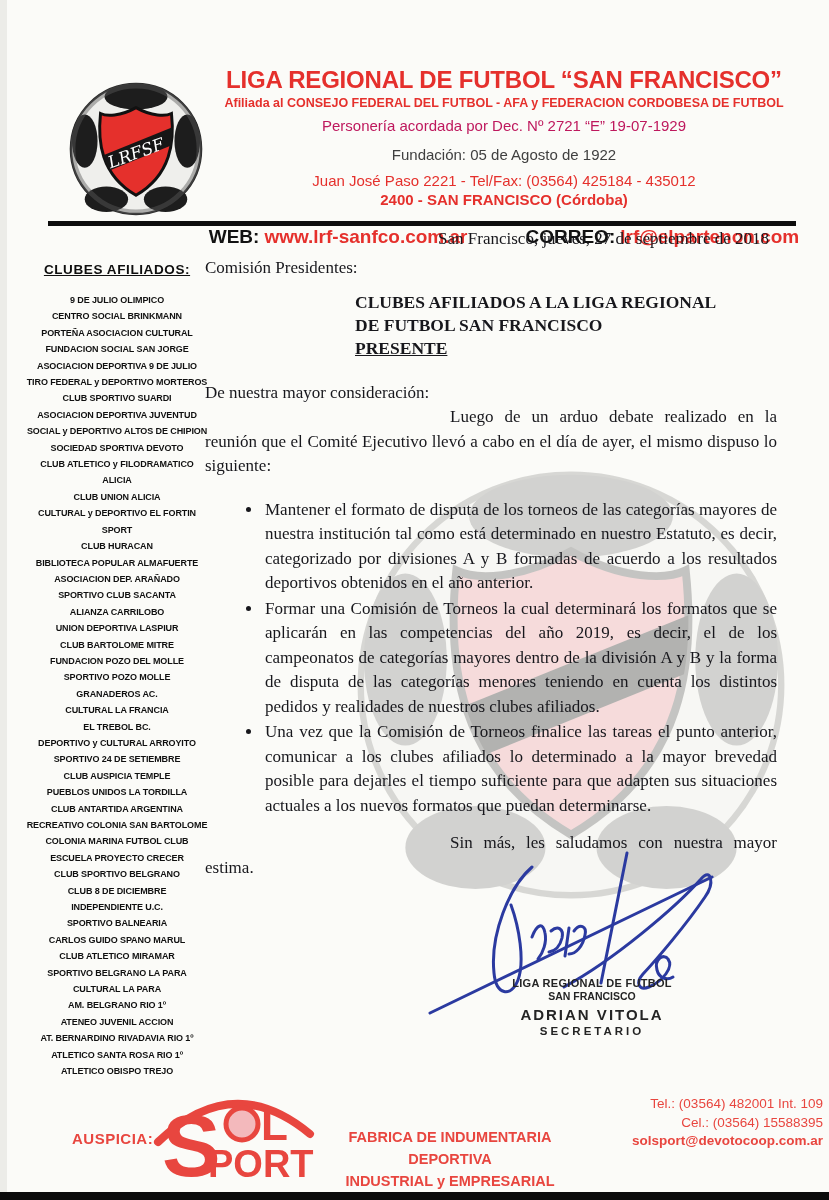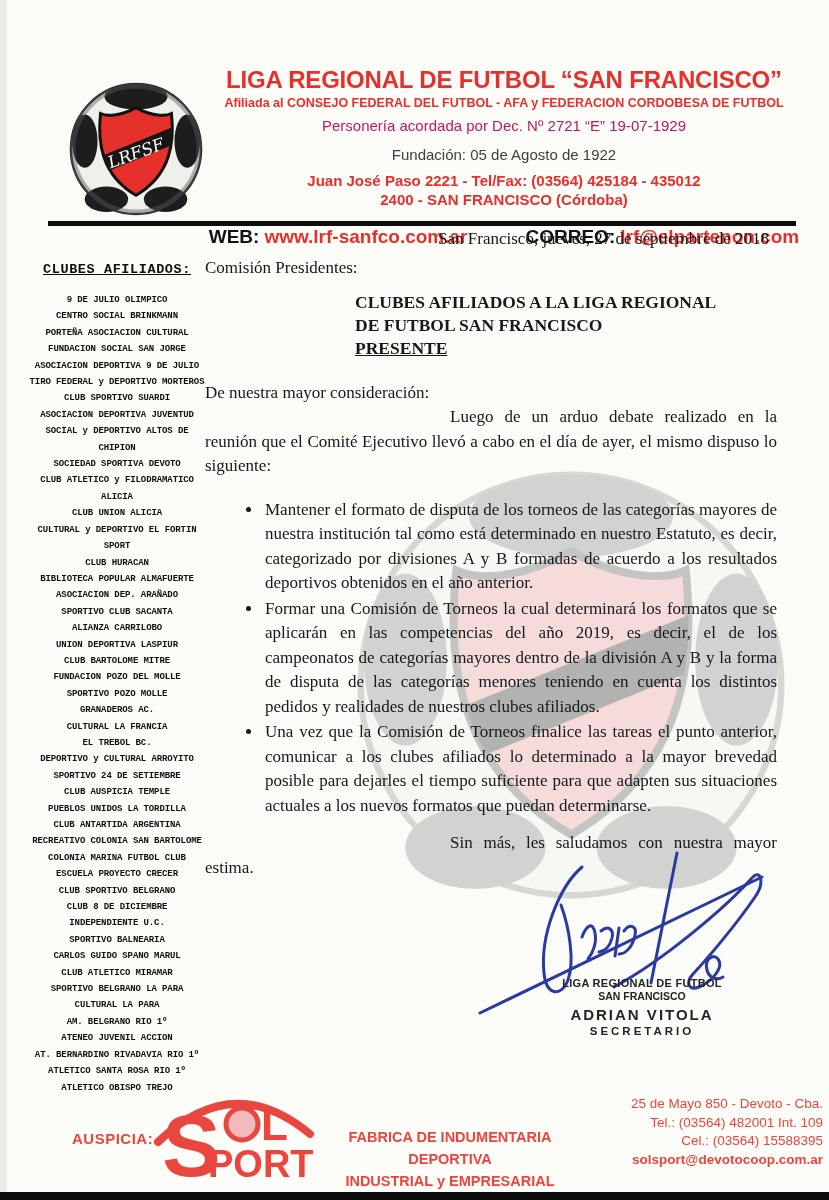--- a/index.html
+++ b/index.html
@@ -19,30 +19,30 @@
   .bottom-bar{position:absolute;left:0;bottom:0;width:100%;height:8px;background:#0b0b0b;}
 
   
   .league-logo{position:absolute;left:66px;top:80px;width:140px;height:138px;}
   .header-text{position:absolute;left:208px;top:66px;width:592px;text-align:center;
     font-family:"Liberation Sans",sans-serif;}
   .h-title{color:var(--accent_red);font-weight:bold;font-size:24px;letter-spacing:-0.2px;line-height:27px;}
   .h-affil{color:var(--accent_red);font-weight:bold;font-size:12.5px;margin-top:3px;}
   .h-pers{color:#be185d;font-size:15px;margin-top:7px;}
   .h-fund{color:#404040;font-size:15px;font-weight:normal;margin-top:12px;}
-  .h-addr{color:var(--accent_red);font-weight:bold;font-size:15px;margin-top:9px;}
+  .h-addr{color:var(--accent_red);font-weight:normal;font-size:15px;margin-top:9px;}
   .h-city{color:var(--accent_red);font-weight:bold;font-size:15px;margin-top:2px;}
   .h-webline{margin-top:18px;font-size:19px;font-weight:bold;display:flex;justify-content:center;gap:58px;text-align:center;}
   .h-webline .lbl{color:#121212;}
   .h-webline .val{color:var(--accent_red);margin-left:5px;}
   .rule{position:absolute;left:48px;top:221px;width:748px;height:5px;background:#0d0d0d;}
 
   
   .sidebar{position:absolute;left:26px;top:260px;width:182px;text-align:center;
-    font-family:Liberation Mono, monospace;z-index:2;}
+    font-family:Liberation Sans, sans-serif;z-index:2;}
   .sidebar-title{display:inline-block;font-weight:bold;font-size:13.5px;letter-spacing:0.6px;
     text-decoration:underline;color:#0e0e0e;margin-bottom:15px;}
   .club-list{list-style:none;margin:0;padding:0;}
   .club-list li{font-size:9px;font-weight:bold;line-height:16.4px;letter-spacing:-0.1px;color:#101010;}
 
   
   .watermark{position:absolute;left:348px;top:462px;width:446px;height:446px;opacity:0.5;z-index:0;}
 
   
   .date-line{position:absolute;right:60px;top:229px;font-size:17px;z-index:1;}
@@ -50,21 +50,21 @@
   .salutation{margin:0;}
   .recipient{margin:10px 0 0 150px;font-weight:bold;font-size:17.5px;line-height:23px;}
   .recipient .underlined{text-decoration:underline;}
   .greeting{margin:21px 0 0 0;}
   .intro{margin:0;text-indent:245px;text-align:justify;}
   ul.bullets{margin:19px 0 0 0;padding:0 0 0 58px;list-style:disc outside;}
   ul.bullets li{text-align:justify;padding-left:2px;margin-bottom:1px;}
   .closing{margin:13px 0 0 0;text-indent:245px;text-align:justify;}
 
   
-  .signature-block{position:absolute;left:464px;top:845px;width:350px;height:215px;z-index:1;}
+  .signature-block{position:absolute;left:414px;top:845px;width:350px;height:215px;z-index:1;}
   .signature-svg{position:absolute;left:0;top:0;width:330px;height:175px;}
   .stamp{position:absolute;left:78px;top:132px;width:200px;text-align:center;
     font-family:"Liberation Sans",sans-serif;color:#242424;}
   .stamp .s1{font-size:11px;font-weight:bold;letter-spacing:0.3px;line-height:13px;}
   .stamp .s2{font-size:10.5px;font-weight:bold;line-height:13px;}
   .stamp .s-name{font-size:15px;font-weight:bold;letter-spacing:2px;line-height:19px;margin-top:2px;}
   .stamp .s-role{font-size:11.5px;font-weight:bold;letter-spacing:3px;line-height:15px;}
 
   
   .footer{position:absolute;left:0;top:1082px;width:829px;height:110px;
@@ -233,20 +233,19 @@
     <text x="113" y="56" font-family="Liberation Sans, sans-serif" font-weight="bold" font-size="44" fill="var(--footer_red)">L</text>
     <text x="60" y="93" font-family="Liberation Sans, sans-serif" font-weight="bold" font-size="38" fill="var(--footer_red)">PORT</text>
   </svg>
 
   <div class="taglines">
     <div>FABRICA DE INDUMENTARIA DEPORTIVA</div>
     <div>INDUSTRIAL y EMPRESARIAL</div>
   </div>
 
   <div class="contact">
-    <div>25 de Mayo 850 - Devoto - Cba.</div>
     <div>Tel.: (03564) 482001  Int. 109</div>
     <div>Cel.: (03564) 15588395</div>
     <div class="em">solsport@devotocoop.com.ar</div>
   </div>
 </div>
 
 <div class="bottom-bar"></div>
 
 </body></html>

